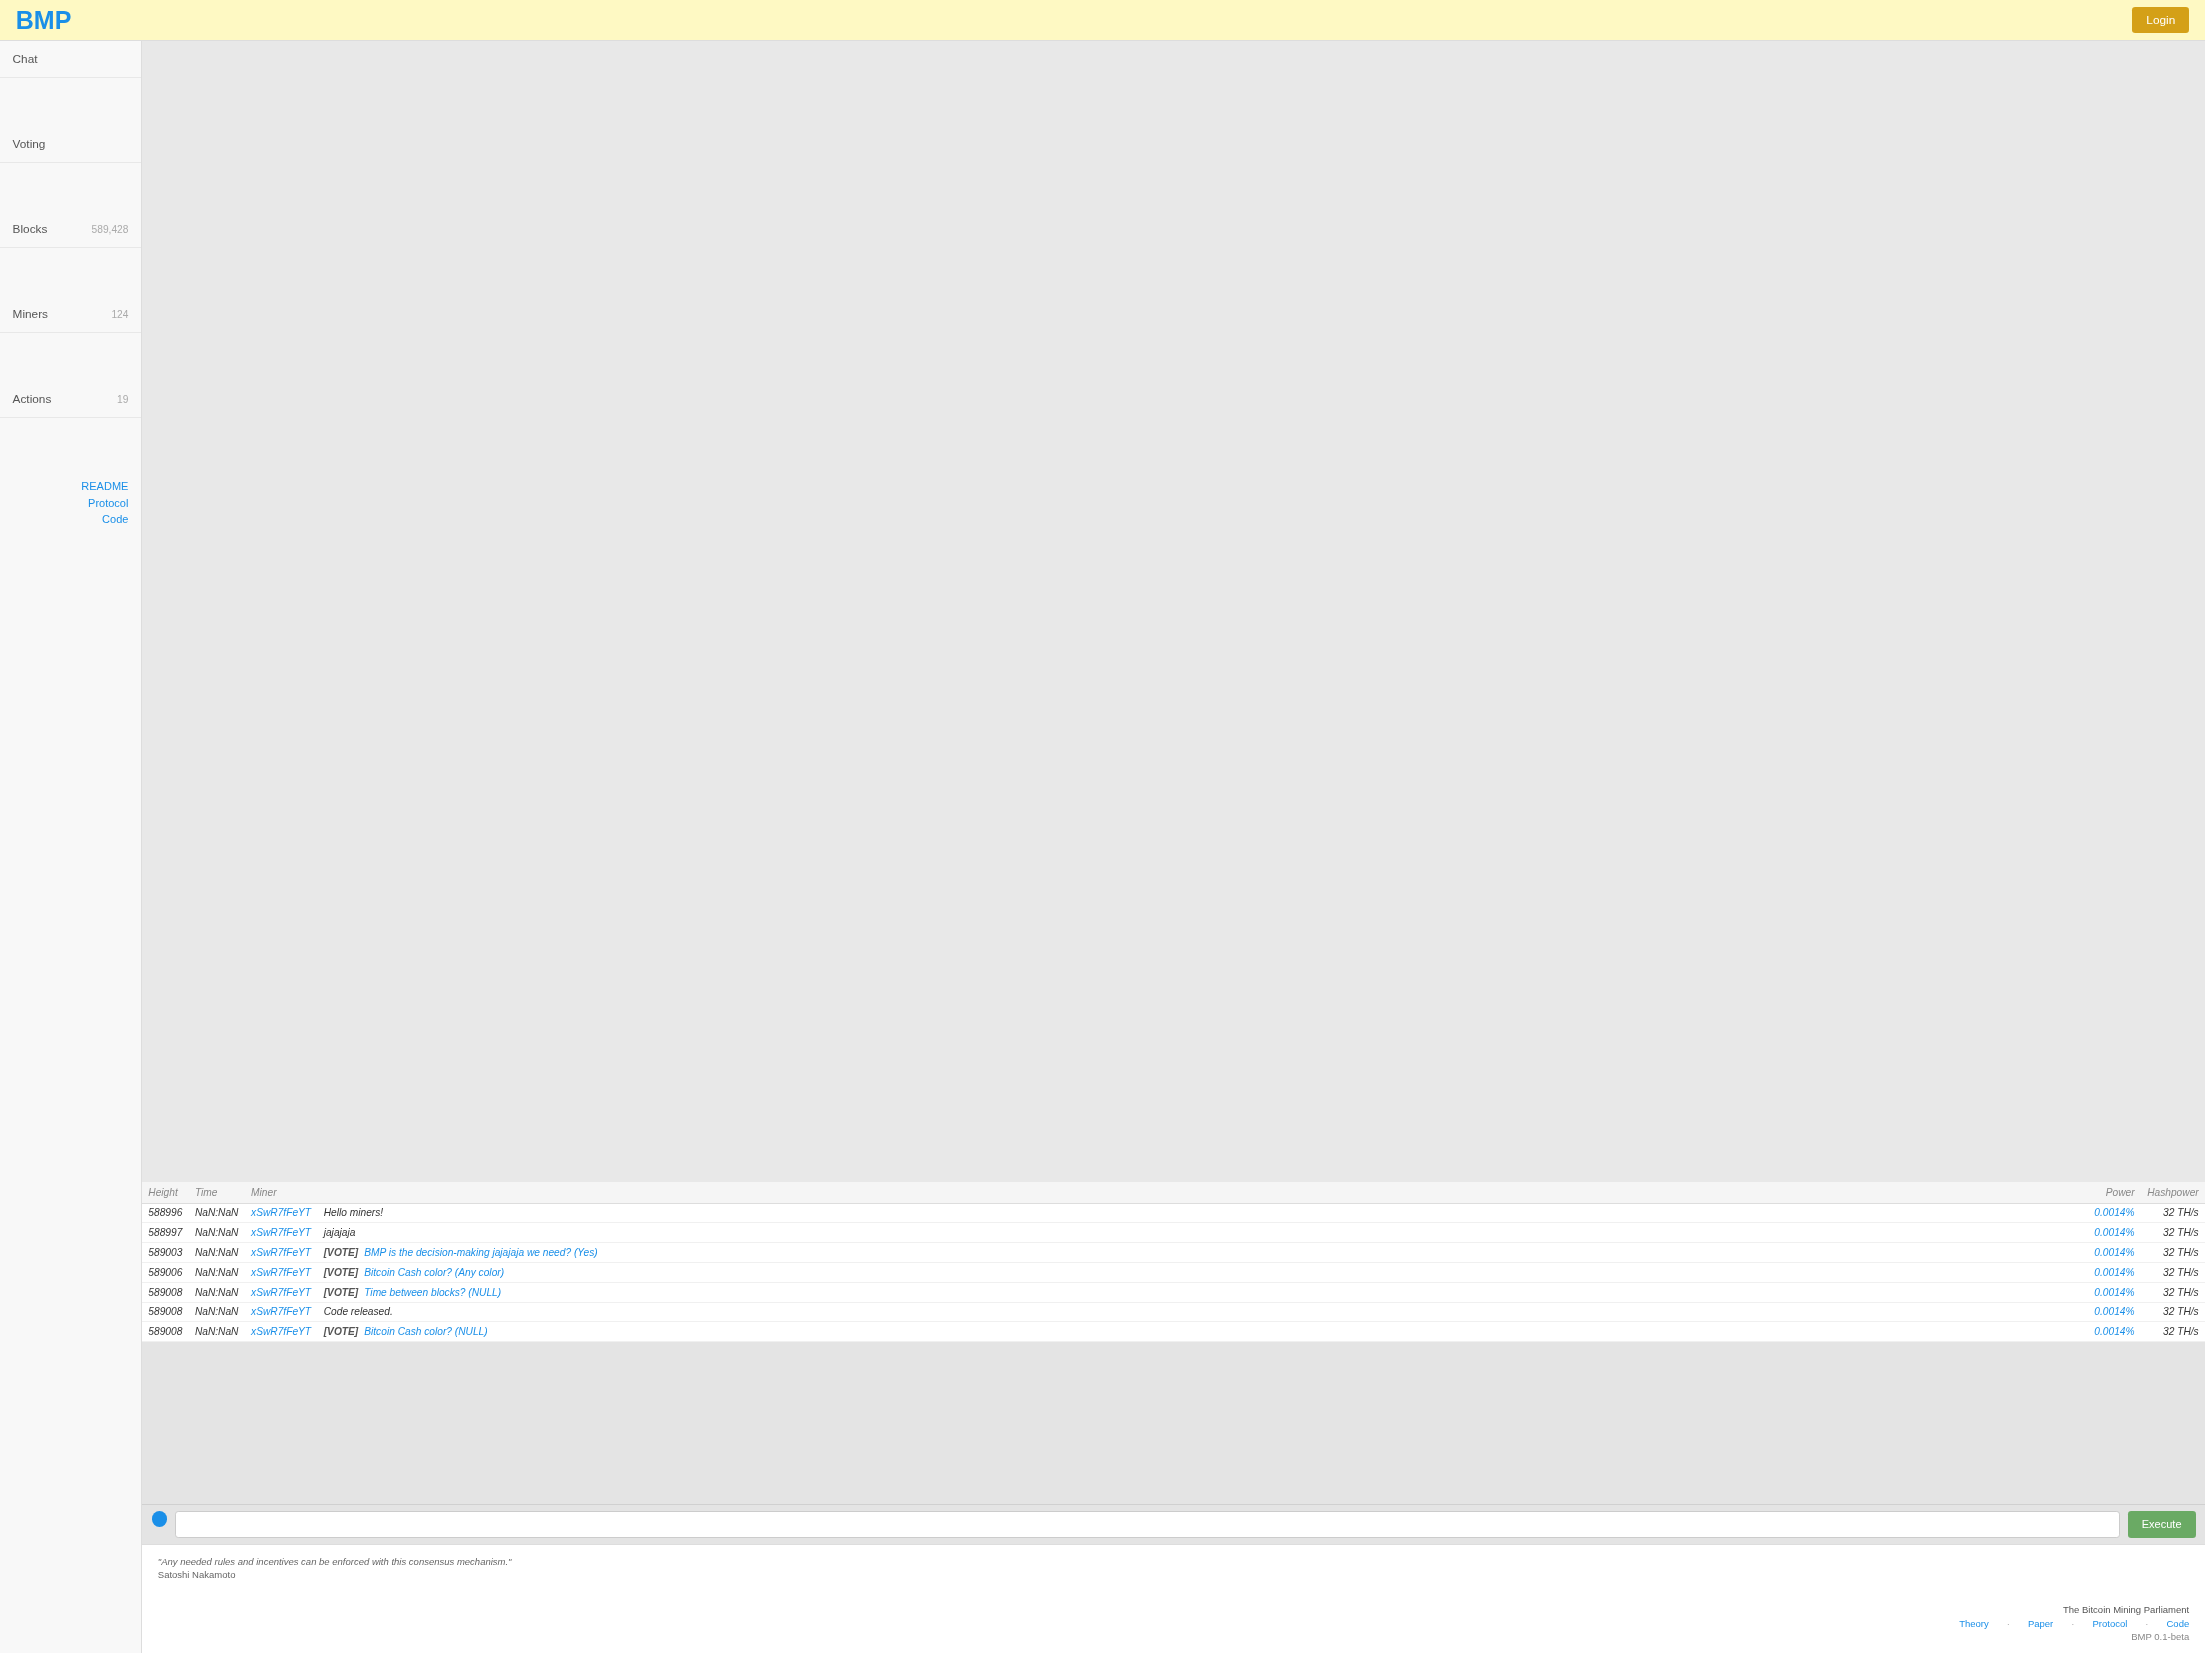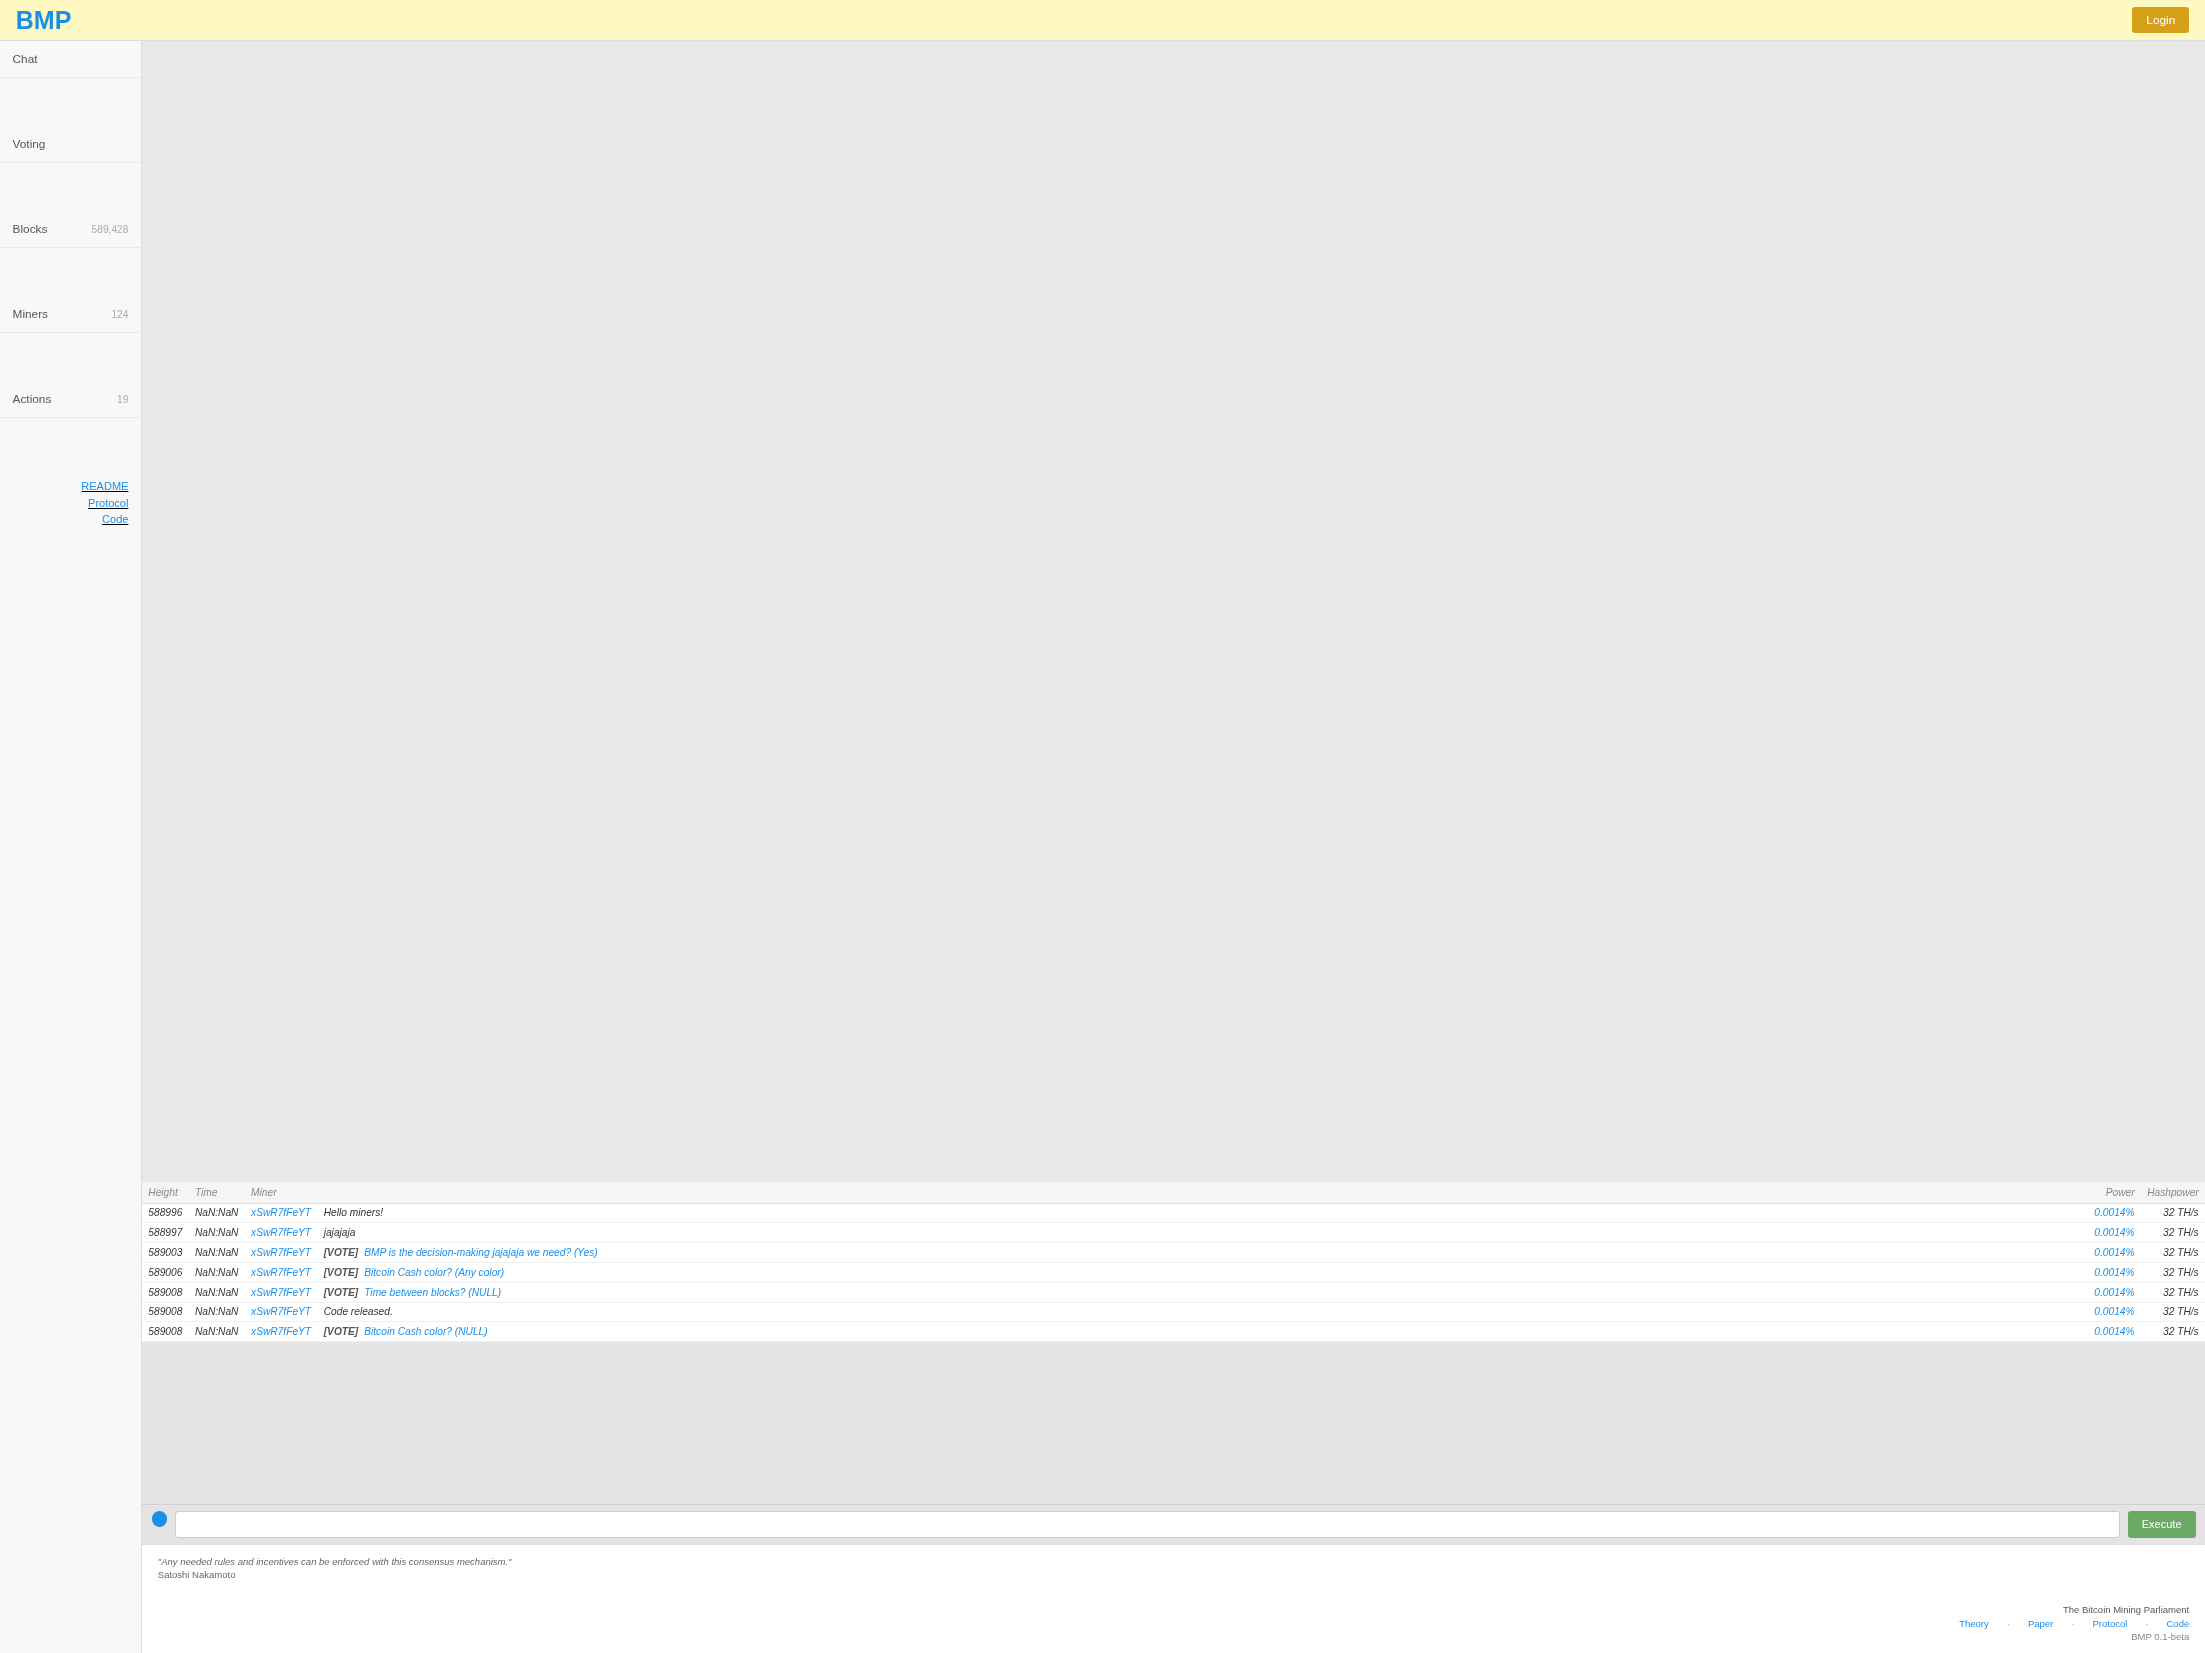--- a/index.html
+++ b/index.html
@@ -60,21 +60,20 @@
       border-bottom: 0.8px solid #e8e8e8;
     }
     .nav-item .nav-label { font-weight: 500; }
     .nav-item .nav-count { color: #aaa; font-size: 10.2px; }
     .nav-links {
       padding: 14px 12.6px;
       display: flex;
       flex-direction: column;
       align-items: flex-end;
       gap: 4.7px;
-      text-decoration: underline;
     }
     .nav-links a {
       color: #1a8fe8;
       text-decoration: none;
       font-size: 11px;
       cursor: pointer;
     }
     
     #main {
       flex: 1;

